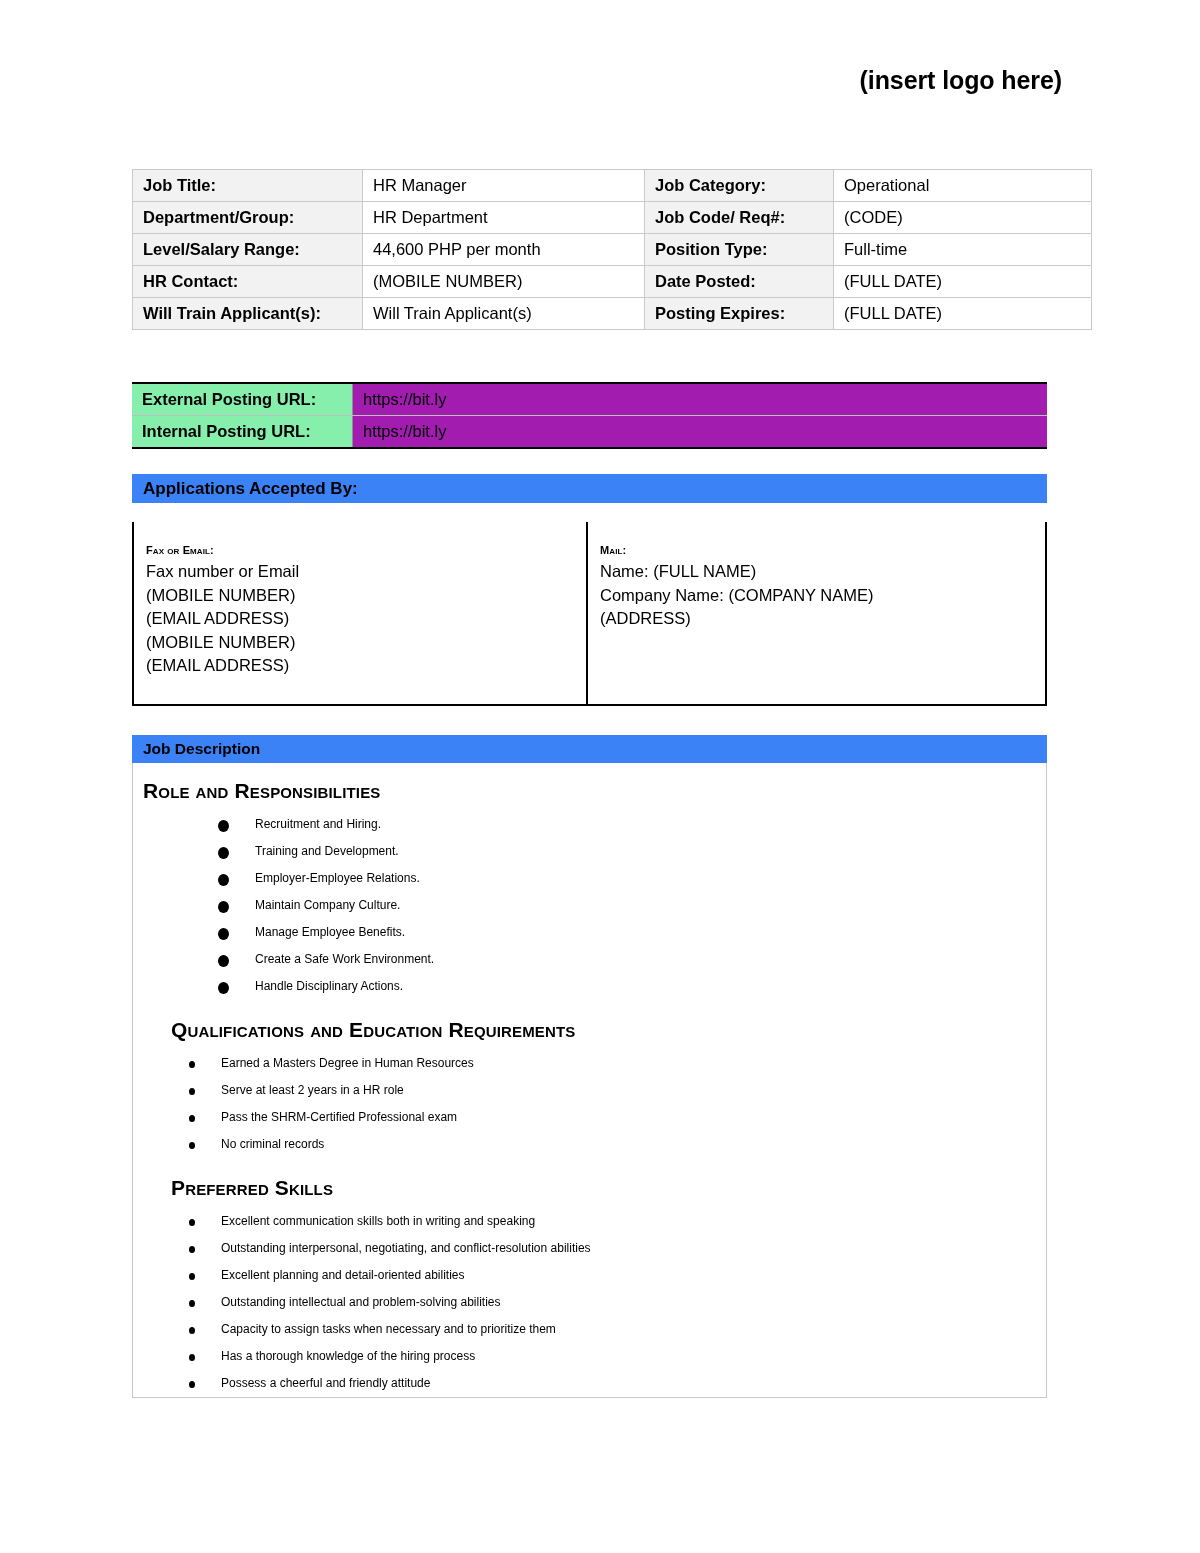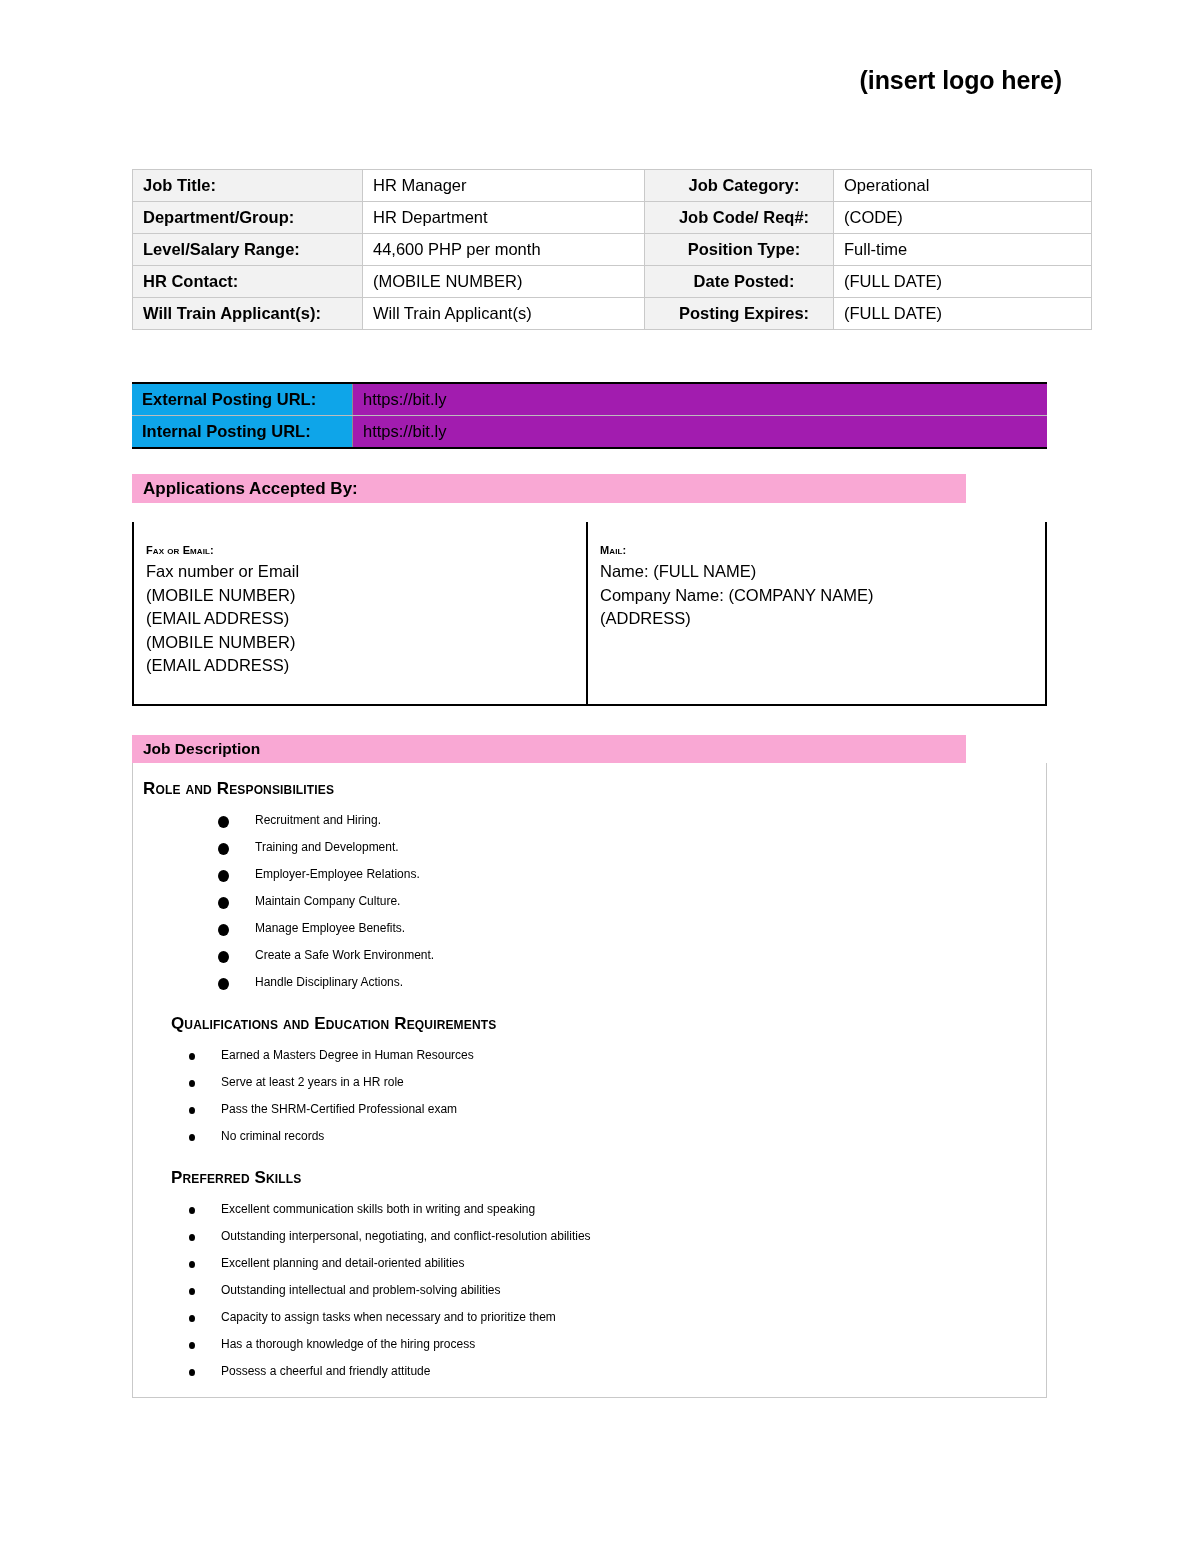--- a/index.html
+++ b/index.html
@@ -52,21 +52,21 @@
   }
   .info-table td.lbl {
     background: #f2f2f2;
     font-weight: bold;
   }
   .info-table td.val {
     background: #ffffff;
   }
   .c1 { width: 219px; }
   .c2 { width: 271px; }
-  .c3 { width: 178px; text-align: center; }
+  .c3 { width: 178px; }
   .c4 { width: 247px; }
 
   
   .url-table {
     position: absolute;
     left: 132px;
     top: 382px;
     width: 915px;
     border-collapse: collapse;
     table-layout: fixed;
@@ -74,33 +74,33 @@
     border-bottom: 2px solid #000;
   }
   .url-table td {
     height: 31px;
     padding: 0 0 0 10px;
     font-size: 16.5px;
     vertical-align: middle;
   }
   .url-table tr:first-child td { border-bottom: 1px solid #bdbdbd; }
   .url-table td.lbl {
-    background: #0ea5e9;
+    background: #86efac;
     font-weight: bold;
     border-right: 1px solid #8f8f8f;
     width: 210px;
   }
   .url-table td.val { background: #a21caf; }
 
   
   .bar {
     position: absolute;
     left: 132px;
-    width: 834px;
-    background: #f9a8d4;
+    width: 915px;
+    background: #3b82f6;
     font-weight: bold;
     display: flex;
     align-items: center;
     padding-left: 11px;
     box-sizing: border-box;
   }
   #bar-applications {
     top: 474px;
     height: 29px;
     font-size: 17px;
@@ -154,21 +154,21 @@
     height: 635px;
     box-sizing: border-box;
     border-left: 1px solid #c9c9c9;
     border-right: 1px solid #c9c9c9;
     border-bottom: 1px solid #c9c9c9;
     background: #ffffff;
     padding: 16px 0 0 10px;
   }
   .sub-head {
     font-weight: bold;
-    font-size: 17px;
+    font-size: 21px;
     font-variant: small-caps;
     letter-spacing: 0.15px;
     margin: 0 0 8px 0;
   }
   .sub-head.spaced { margin-top: 18px; margin-left: 28px; }
 
   ul.blist {
     list-style: none;
     margin: 0;
     padding: 0;

